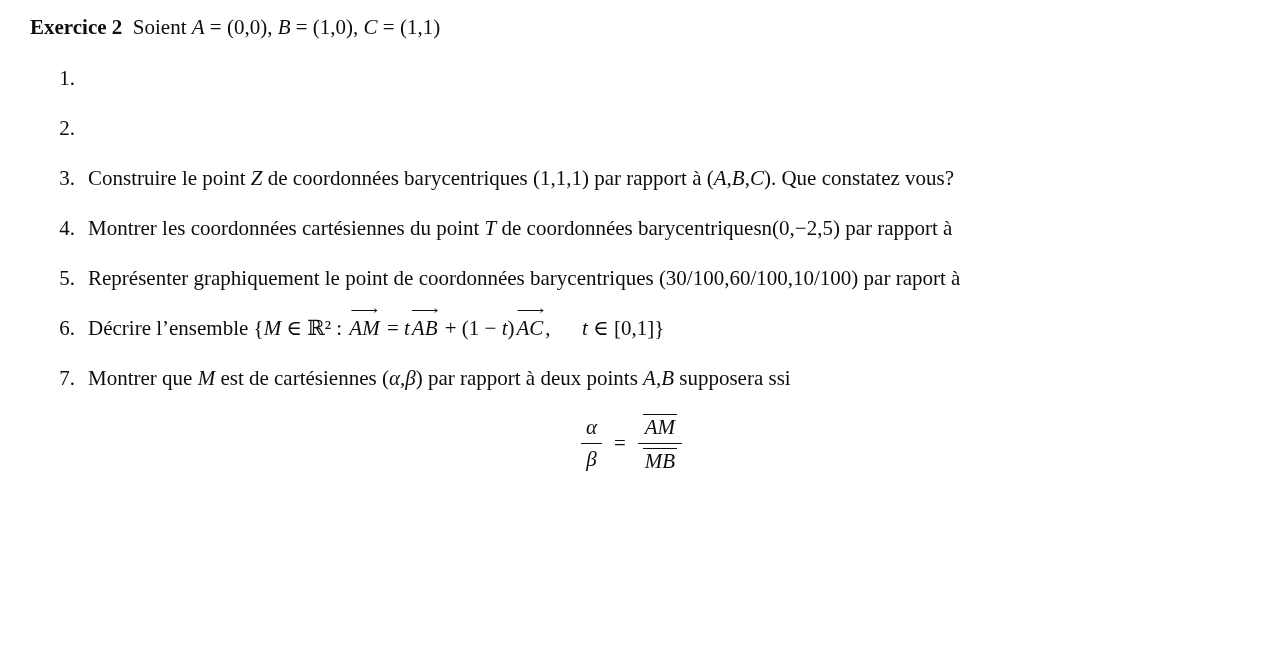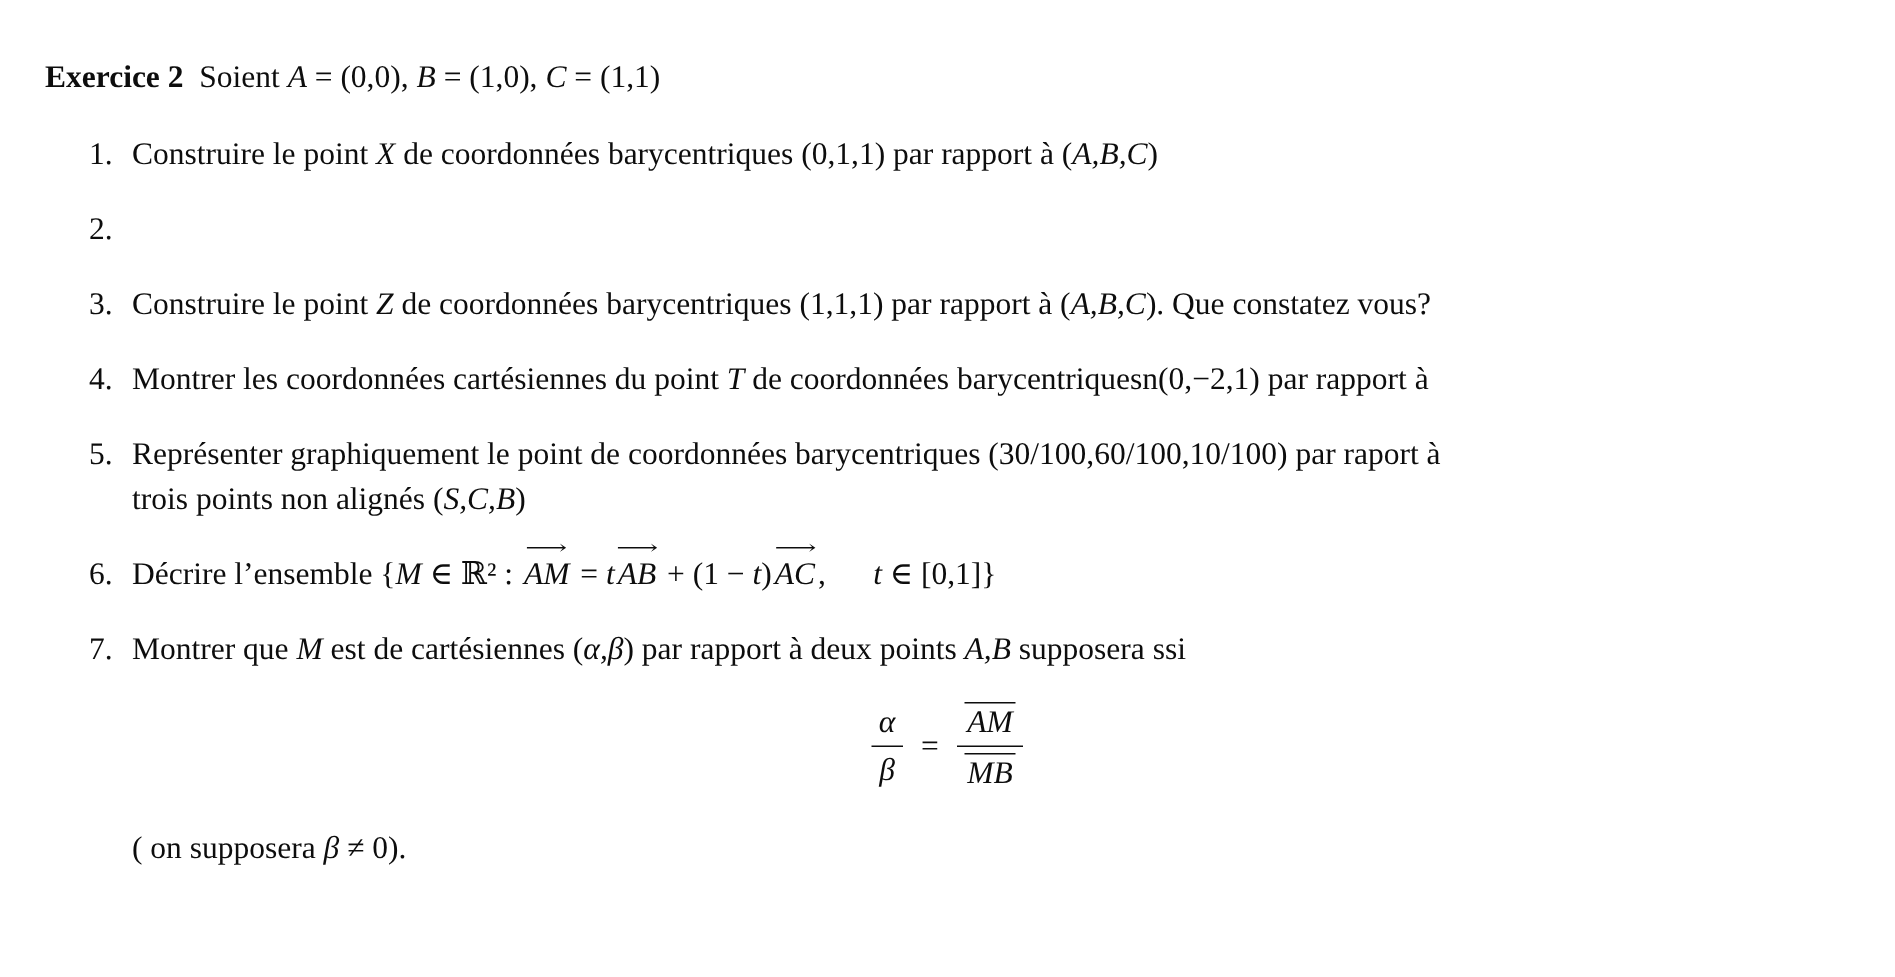--- a/index.html
+++ b/index.html
@@ -7,21 +7,21 @@
     width: 1263px;
     height: 651px;
     background: #ffffff;
     color: #0d0d0d;
     font-family: "Liberation Serif", "DejaVu Serif", serif;
     font-size: 21px;
     overflow: hidden;
   }
   .page { padding: 12px 30px 0 30px; }
 
-  .title-line { line-height: 30px; margin-bottom: 21px; margin-top: 24px; }
+  .title-line { line-height: 30px; margin-bottom: 21px; }
 
   .seg { white-space: pre-wrap; }
   .seg.rm { font-style: normal; }
   .seg.bf { font-weight: 700; }
   .seg.it { font-style: italic; }
   .seg.vec {
     font-style: italic;
     display: inline-block;
     position: relative;
     margin: 0 2px;
@@ -70,48 +70,44 @@
 </head>
 <body>
 
 <div class="page">
 
   <div class="title-line"><span class="seg bf">Exercice 2</span><span class="seg rm"> Soient </span><span class="seg it">A</span><span class="seg rm"> = (0,0), </span><span class="seg it">B</span><span class="seg rm"> = (1,0), </span><span class="seg it">C</span><span class="seg rm"> = (1,1)</span></div>
 
   <div class="items">
   <div class="item">
     <div class="num-col">1.</div>
-    <div class="item-body">
-          <div class="line"><span class="seg rm">Construire le point </span><span class="seg it">X</span><span class="seg rm"> de coordonnées barycentriques (0,1,1) par rapport à (</span><span class="seg it">A,B,C</span><span class="seg rm">)</span></div>
-        </div>
   </div>
 
   <div class="item">
     <div class="num-col">2.</div>
   </div>
 
   <div class="item">
     <div class="num-col">3.</div>
     <div class="item-body">
           <div class="line"><span class="seg rm">Construire le point </span><span class="seg it">Z</span><span class="seg rm"> de coordonnées barycentriques (1,1,1) par rapport à (</span><span class="seg it">A,B,C</span><span class="seg rm">). Que constatez vous?</span></div>
         </div>
   </div>
 
   <div class="item">
     <div class="num-col">4.</div>
     <div class="item-body">
-          <div class="line"><span class="seg rm">Montrer les coordonnées cartésiennes du point </span><span class="seg it">T</span><span class="seg rm"> de coordonnées barycentriquesn(0,−2,1) par rapport à</span></div>
+          <div class="line"><span class="seg rm">Montrer les coordonnées cartésiennes du point </span><span class="seg it">T</span><span class="seg rm"> de coordonnées barycentriquesn(0,−2,5) par rapport à</span></div>
         </div>
   </div>
 
   <div class="item">
     <div class="num-col">5.</div>
     <div class="item-body">
           <div class="line"><span class="seg rm">Représenter graphiquement le point de coordonnées barycentriques (30/100,60/100,10/100) par raport à</span></div>
-          <div class="line"><span class="seg rm">trois points non alignés (</span><span class="seg it">S,C,B</span><span class="seg rm">)</span></div>
         </div>
   </div>
 
   <div class="item">
     <div class="num-col">6.</div>
     <div class="item-body">
           <div class="line"><span class="seg rm">Décrire l’ensemble {</span><span class="seg it">M</span><span class="seg rm"> ∈ ℝ² : </span><span class="seg vec">AM</span><span class="seg rm"> = </span><span class="seg it">t</span><span class="seg vec">AB</span><span class="seg rm"> + (1 − </span><span class="seg it">t</span><span class="seg rm">)</span><span class="seg vec">AC</span><span class="seg rm">,  </span><span class="seg it">t</span><span class="seg rm"> ∈ [0,1]}</span></div>
         </div>
   </div>
 
@@ -128,15 +124,14 @@
       <span class="fnum it">α</span>
       <span class="fden it">β</span>
     </span>
     <span class="eq-sign">=</span>
     <span class="frac">
       <span class="fnum"><span class="ol it">AM</span></span>
       <span class="fden"><span class="ol it">MB</span></span>
     </span>
   </div>
 
-  <div class="note"><span class="seg rm">( on supposera </span><span class="seg it">β</span><span class="seg rm"> ≠ 0).</span></div>
 
 </div>
 
 </body></html>

